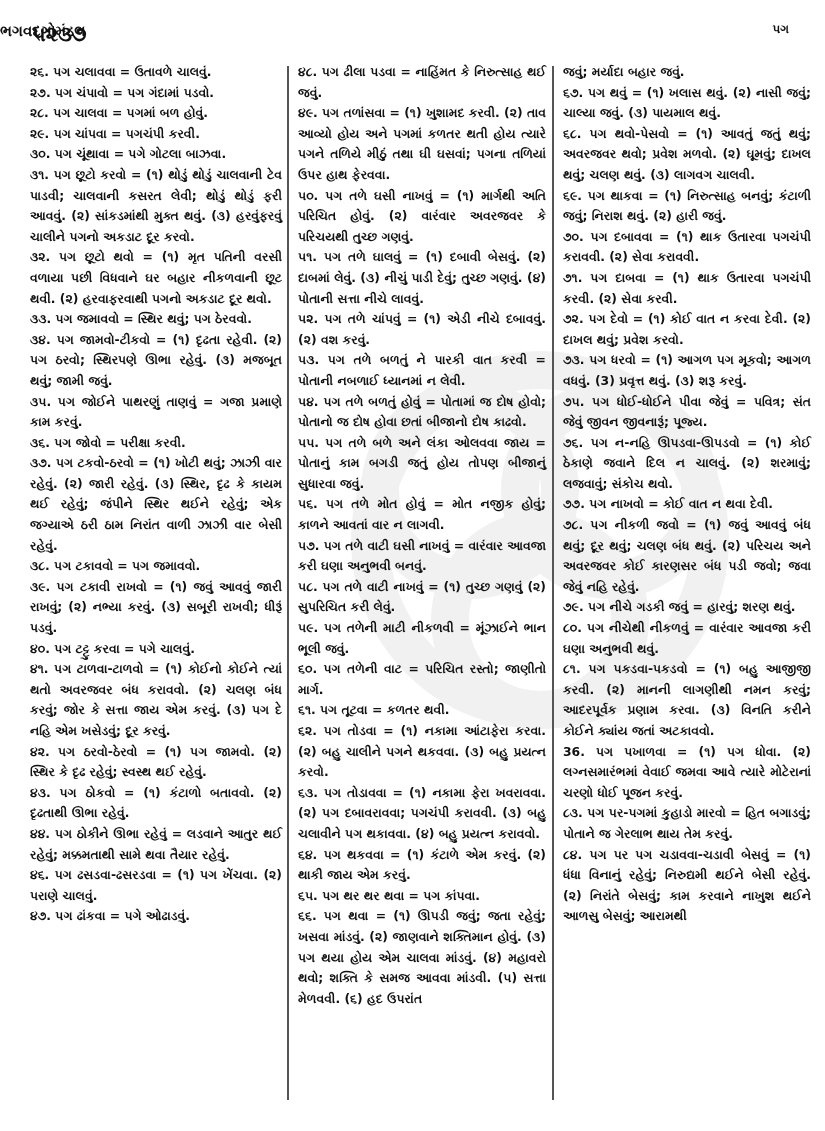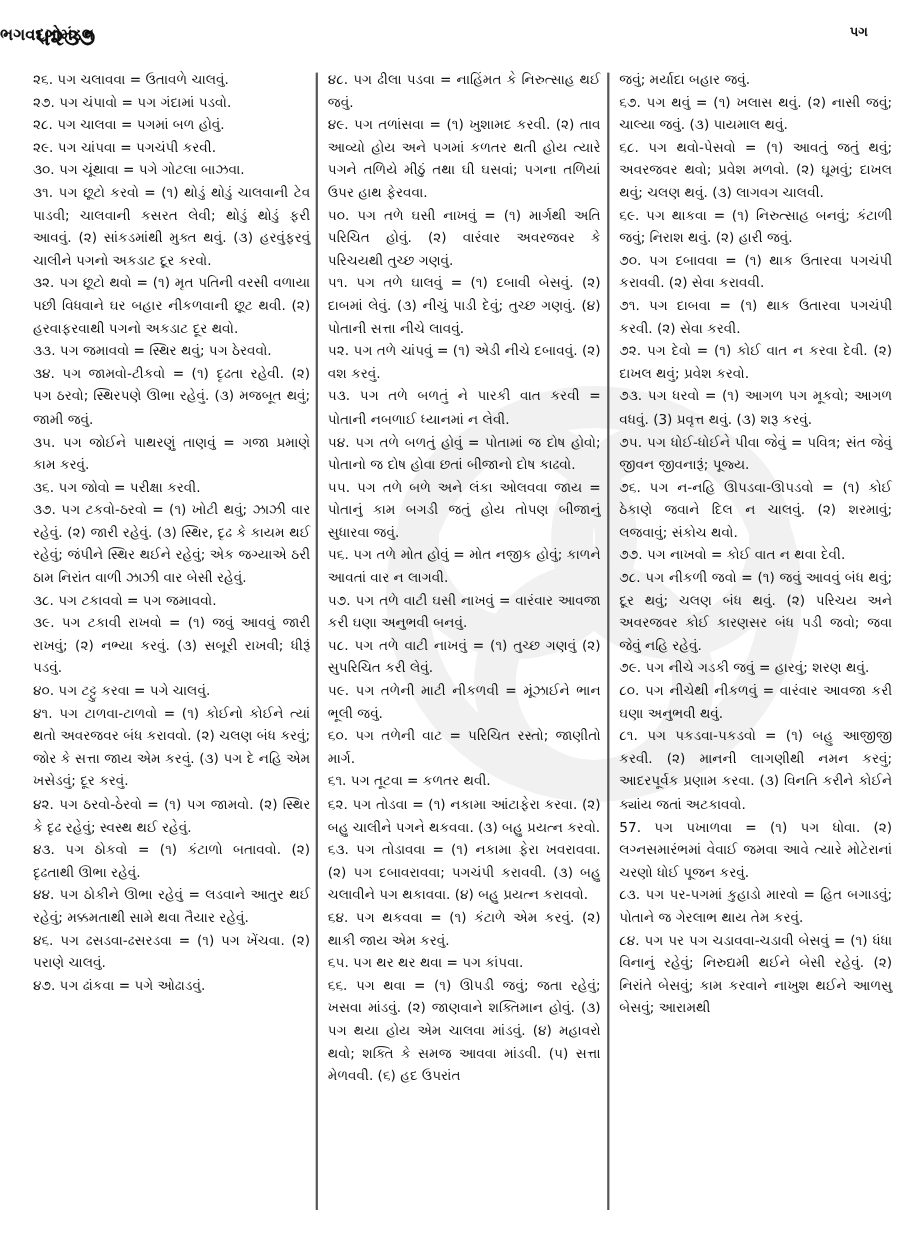--- a/index.html
+++ b/index.html
@@ -5,21 +5,21 @@
   html, body { margin:0; padding:0; }
   body {
     width:825px; height:1131px; background:#ffffff; position:relative; overflow:hidden;
     font-family: "DejaVu Sans", "Liberation Sans", sans-serif; color:#111;
   }
   .header { position:absolute; top:22px; left:0; width:825px; height:24px; }
   .header .pg-left { position:absolute; left:32px; top:0; font-size:21px; font-weight:bold; }
   .header .title { position:absolute; left:0; width:825px; text-align:left; top:0; font-size:15px; font-weight:bold; }
   .header .pg-right { position:absolute; right:36px; top:0; font-size:12px; font-weight:bold; }
   .watermark { position:absolute; left:300px; top:300px; width:480px; height:480px; pointer-events:none; }
-  .col { position:absolute; top:62px; font-size:12.4px; line-height:20.6px; font-weight:normal; }
+  .col { position:absolute; top:62px; font-size:12.4px; line-height:20.6px; font-weight:bold; }
   .col1 { left:30px; width:252px; }
   .col2 { left:298px; width:248px; }
   .col3 { left:563px; width:248px; }
   .sep { position:absolute; width:1.5px; background:#555; }
   .sep1 { left:287px; top:66px; height:1034px; }
   .sep2 { left:552px; top:66px; height:1034px; }
   .entry { margin:0; padding:0; text-align:justify; }
   .entry .num { }
 </style>
 </head>
@@ -98,16 +98,16 @@
     <p class="entry"><span class="num">૭૧.</span> <span>પગ દાબવા = (૧) થાક ઉતારવા પગચંપી કરવી. (૨) સેવા કરવી.</span></p>
     <p class="entry"><span class="num">૭૨.</span> <span>પગ દેવો = (૧) કોઈ વાત ન કરવા દેવી. (૨) દાખલ થવું; પ્રવેશ કરવો.</span></p>
     <p class="entry"><span class="num">૭૩.</span> <span>પગ ધરવો = (૧) આગળ પગ મૂકવો; આગળ વધવું. (3) પ્રવૃત્ત થવું. (૩) શરૂ કરવું.</span></p>
     <p class="entry"><span class="num">૭૫.</span> <span>પગ ધોઈ-ધોઈને પીવા જેવું = પવિત્ર; સંત જેવું જીવન જીવનારૂં; પૂજ્ય.</span></p>
     <p class="entry"><span class="num">૭૬.</span> <span>પગ ન-નહિ ઊપડવા-ઊપડવો = (૧) કોઈ ઠેકાણે જવાને દિલ ન ચાલવું. (૨) શરમાવું; લજવાવું; સંકોચ થવો.</span></p>
     <p class="entry"><span class="num">૭૭.</span> <span>પગ નાખવો = કોઈ વાત ન થવા દેવી.</span></p>
     <p class="entry"><span class="num">૭૮.</span> <span>પગ નીકળી જવો = (૧) જવું આવવું બંધ થવું; દૂર થવું; ચલણ બંધ થવું. (૨) પરિચય અને અવરજવર કોઈ કારણસર બંધ પડી જવો; જવા જેવું નહિ રહેવું.</span></p>
     <p class="entry"><span class="num">૭૯.</span> <span>પગ નીચે ગડકી જવું = હારવું; શરણ થવું.</span></p>
     <p class="entry"><span class="num">૮૦.</span> <span>પગ નીચેથી નીકળવું = વારંવાર આવજા કરી ઘણા અનુભવી થવું.</span></p>
     <p class="entry"><span class="num">૮૧.</span> <span>પગ પકડવા-પકડવો = (૧) બહુ આજીજી કરવી. (૨) માનની લાગણીથી નમન કરવું; આદરપૂર્વક પ્રણામ કરવા. (૩) વિનતિ કરીને કોઈને ક્યાંય જતાં અટકાવવો.</span></p>
-    <p class="entry"><span class="num">57.</span> <span>પગ પખાળવા = (૧) પગ ધોવા. (૨) લગ્નસમારંભમાં વેવાઈ જમવા આવે ત્યારે મોટેરાનાં ચરણો ધોઈ પૂજન કરવું.</span></p>
+    <p class="entry"><span class="num">36.</span> <span>પગ પખાળવા = (૧) પગ ધોવા. (૨) લગ્નસમારંભમાં વેવાઈ જમવા આવે ત્યારે મોટેરાનાં ચરણો ધોઈ પૂજન કરવું.</span></p>
     <p class="entry"><span class="num">૮૩.</span> <span>પગ પર-પગમાં કુહાડો મારવો = હિત બગાડવું; પોતાને જ ગેરલાભ થાય તેમ કરવું.</span></p>
     <p class="entry"><span class="num">૮૪.</span> <span>પગ પર પગ ચડાવવા-ચડાવી બેસવું = (૧) ધંધા વિનાનું રહેવું; નિરુદ્યમી થઈને બેસી રહેવું. (૨) નિરાંતે બેસવું; કામ કરવાને નાખુશ થઈને આળસુ બેસવું; આરામથી</span></p>
   </div>
 
 </body></html>

